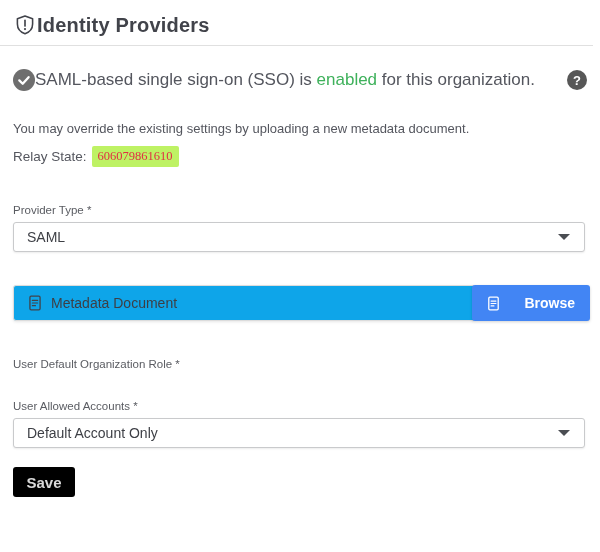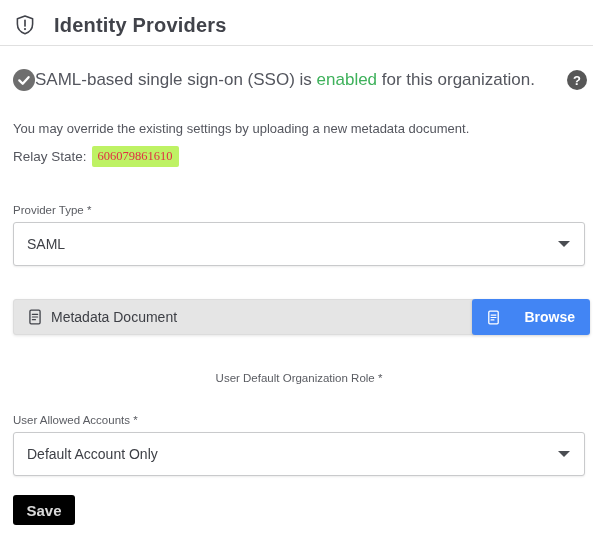--- a/index.html
+++ b/index.html
@@ -1,51 +1,51 @@
 <!DOCTYPE html>
 <html style="--green: #3eb15b; --blue: #4285f4; --red: #e02f44;"><head>
 <meta charset="utf-8">
 <style>
   * { margin:0; padding:0; box-sizing:border-box; }
   html,body { width:600px; height:552px; background:#fff; overflow:hidden; }
   body { font-family:"Liberation Sans","DejaVu Sans",sans-serif; color:#52545c; }
 
   
-  .header { display:flex; align-items:center; gap:18px; padding:13px 13px 8px 14px; }
+  .header { display:flex; align-items:center; gap:1px; padding:13px 13px 8px 14px; }
   .header h1 { font-size:20px; font-weight:600; color:#41434a; letter-spacing:.2px; }
   .divider { height:0; border-top:1px solid #e0e0e0; margin-right:7px; }
 
   
   .status-row { display:flex; align-items:center; gap:0; margin:23px 13px 0 13px; }
   .status-text { font-size:17px; color:#54565e; }
   .status-text .hl { color:var(--green,#3eb15b); }
   .q-icon { width:20px; height:20px; min-width:20px; border-radius:50%; background:#575757;
             color:#fff; font-weight:700; font-size:13px; display:flex; align-items:center;
             justify-content:center; margin-left:auto; cursor:pointer; }
 
   .desc { margin:30px 13px 0 13px; font-size:13px; color:#54565e; }
 
   .relay-row { margin:10px 13px 0 13px; font-size:13.5px; color:#54565e; display:flex; align-items:center; }
   .relay-code { font-family:Liberation Serif, serif; font-size:12.5px;
                 color:var(--red,#e02f44); background:#bef264; padding:3px 6px; border-radius:2px; margin-left:5px; }
 
   
   .group { margin:0 15px 0 13px; }
-  .g1 { margin-top:37px; } .g2 { margin-top:37px;text-align:center; } .g3 { margin-top:30px; }
+  .g1 { margin-top:37px; } .g2 { margin-top:37px; } .g3 { margin-top:30px; }
   .field-label { font-size:11.5px; color:#5a5c62; margin-bottom:6px; }
-  .select { height:44px; border:1px solid #c9cacc; border-radius:3px; background:#fff;
+  .select { height:30px; border:1px solid #c9cacc; border-radius:3px; background:#fff;
             display:flex; align-items:center; padding:0 14px 0 13px; cursor:pointer;
             box-shadow:0 1px 2px rgba(0,0,0,.08); }
   .select .value { font-size:14px; color:#3d3f45; }
   .caret { margin-left:auto; width:0; height:0; border-left:6px solid transparent;
            border-right:6px solid transparent; border-top:6px solid #4a4d52; }
 
   
   .upload-row { display:flex; align-items:stretch; margin:33px 10px 0 13px; height:36px; }
-  .file-box { flex:1; border:1px solid #dcdcdc; border-radius:3px 0 0 3px; background:#e5e5e5;
+  .file-box { flex:1; border:1px solid #dcdcdc; border-radius:3px 0 0 3px; background:#0ea5e9;
               display:flex; align-items:center; gap:9px; padding-left:14px;
               box-shadow:0 1px 3px rgba(0,0,0,.10); }
   .file-box .value { font-size:14px; color:#3d3f45; }
   .browse-btn { background:var(--blue,#4285f4); color:#fff; border:none; border-radius:3px;
                 display:flex; align-items:center; gap:24px; padding:0 15px; font-size:14px;
                 font-weight:700; cursor:pointer; margin-left:-2px; z-index:1;
                 box-shadow:0 1px 3px rgba(0,0,0,.18); font-family:inherit; }
 
   .save-btn { margin:19px 0 0 13px; width:62px; height:30px; background:#000000;
               color:rgba(255,255,255,.85); border:none; border-radius:3px; font-size:15px;

